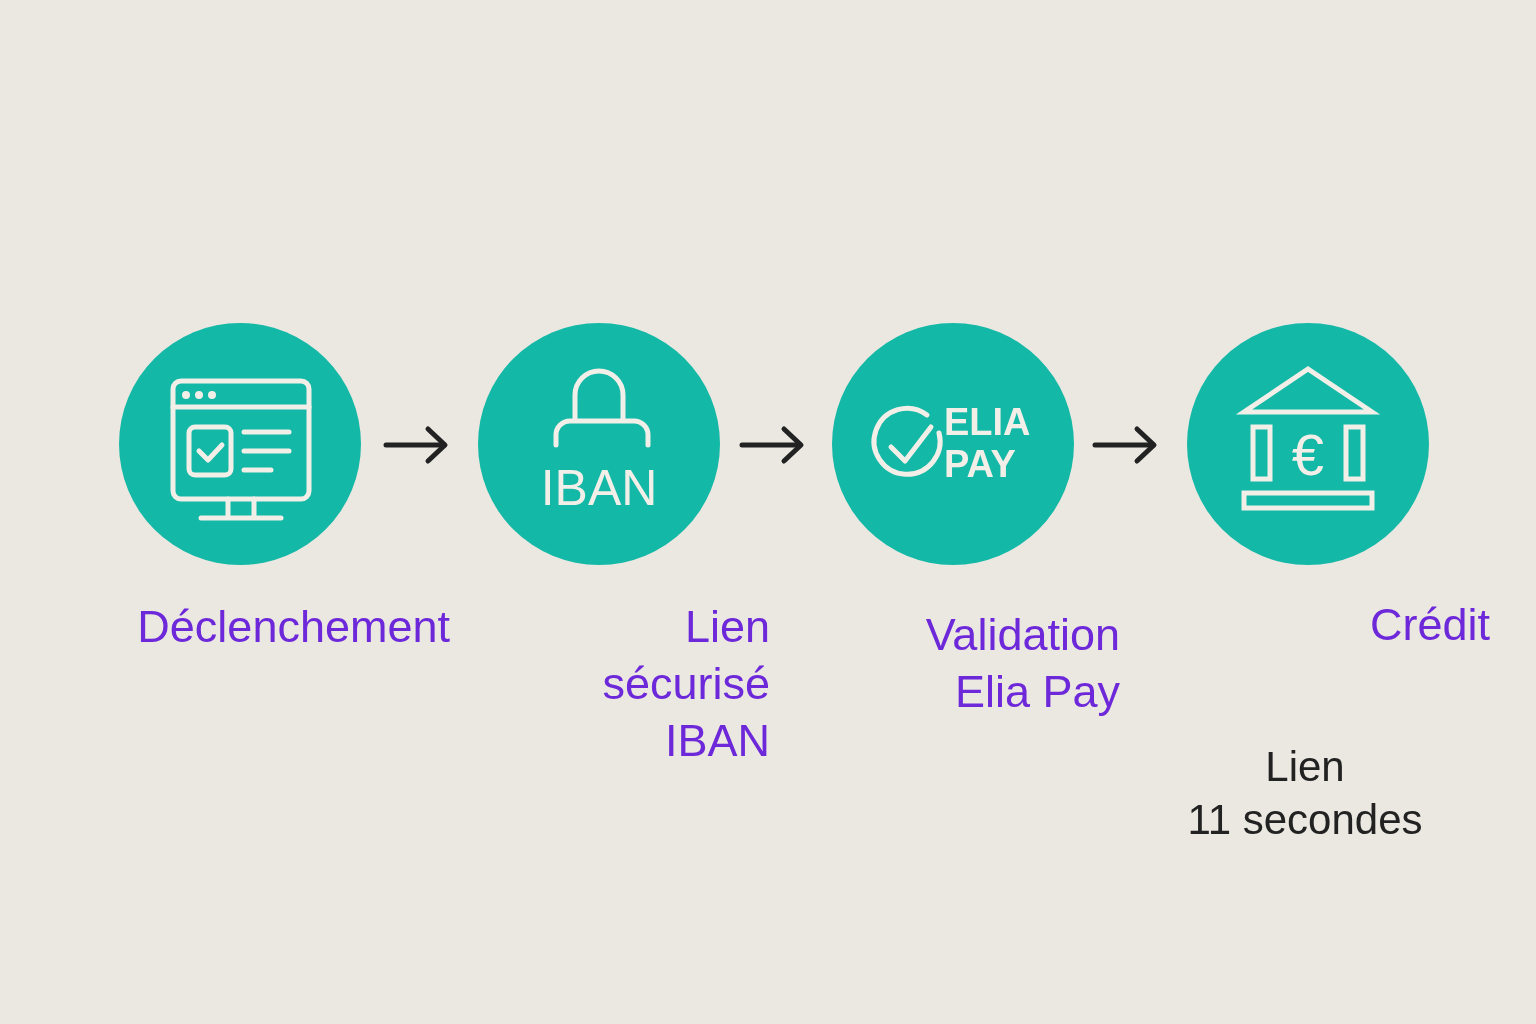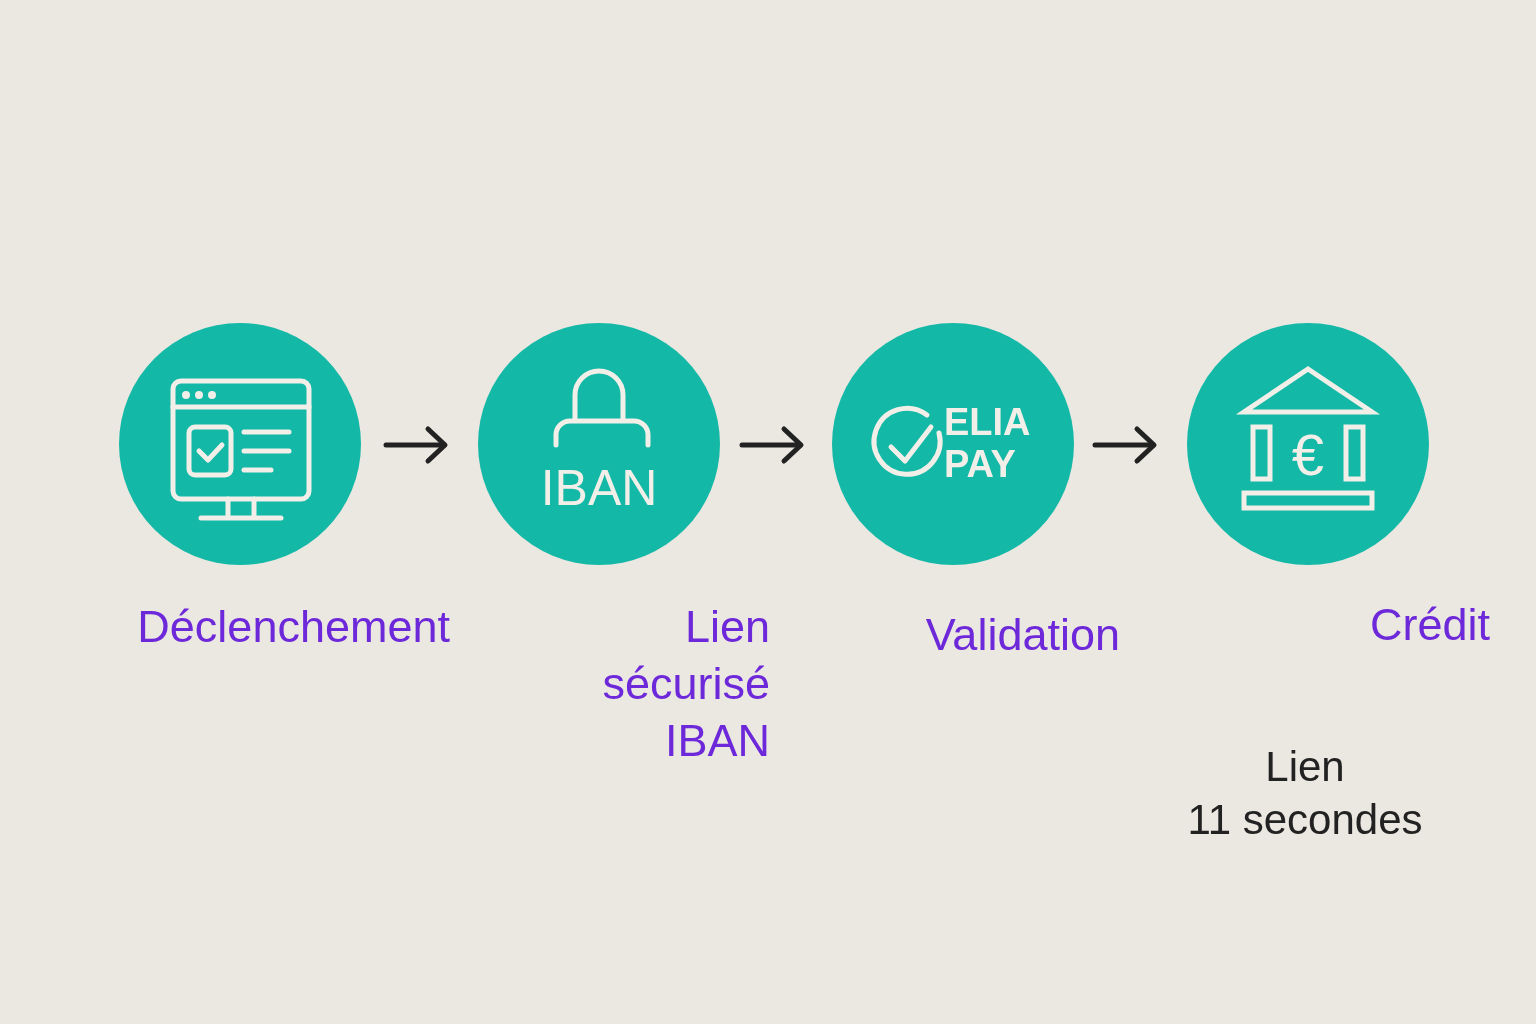--- a/index.html
+++ b/index.html
@@ -120,20 +120,21 @@
 </div>
 
 <div class="label" style="left:430px; top:598px; width:340px;">
   <div>Lien</div>
   <div>sécurisé</div>
   <div>IBAN</div>
 </div>
 
 <div class="label" style="left:790px; top:598px; width:330px;margin-top:8px;">
   <div>Validation</div>
+  <div>Elia Pay</div>
 </div>
 
 <div class="label" style="left:1130px; top:596px; width:360px;">
   <div>Crédit</div>
 </div>
 
 <div class="sub" style="left:1130px; top:740px; width:350px;">
   <div>Lien</div>
   <div>11 secondes</div>
 </div>

